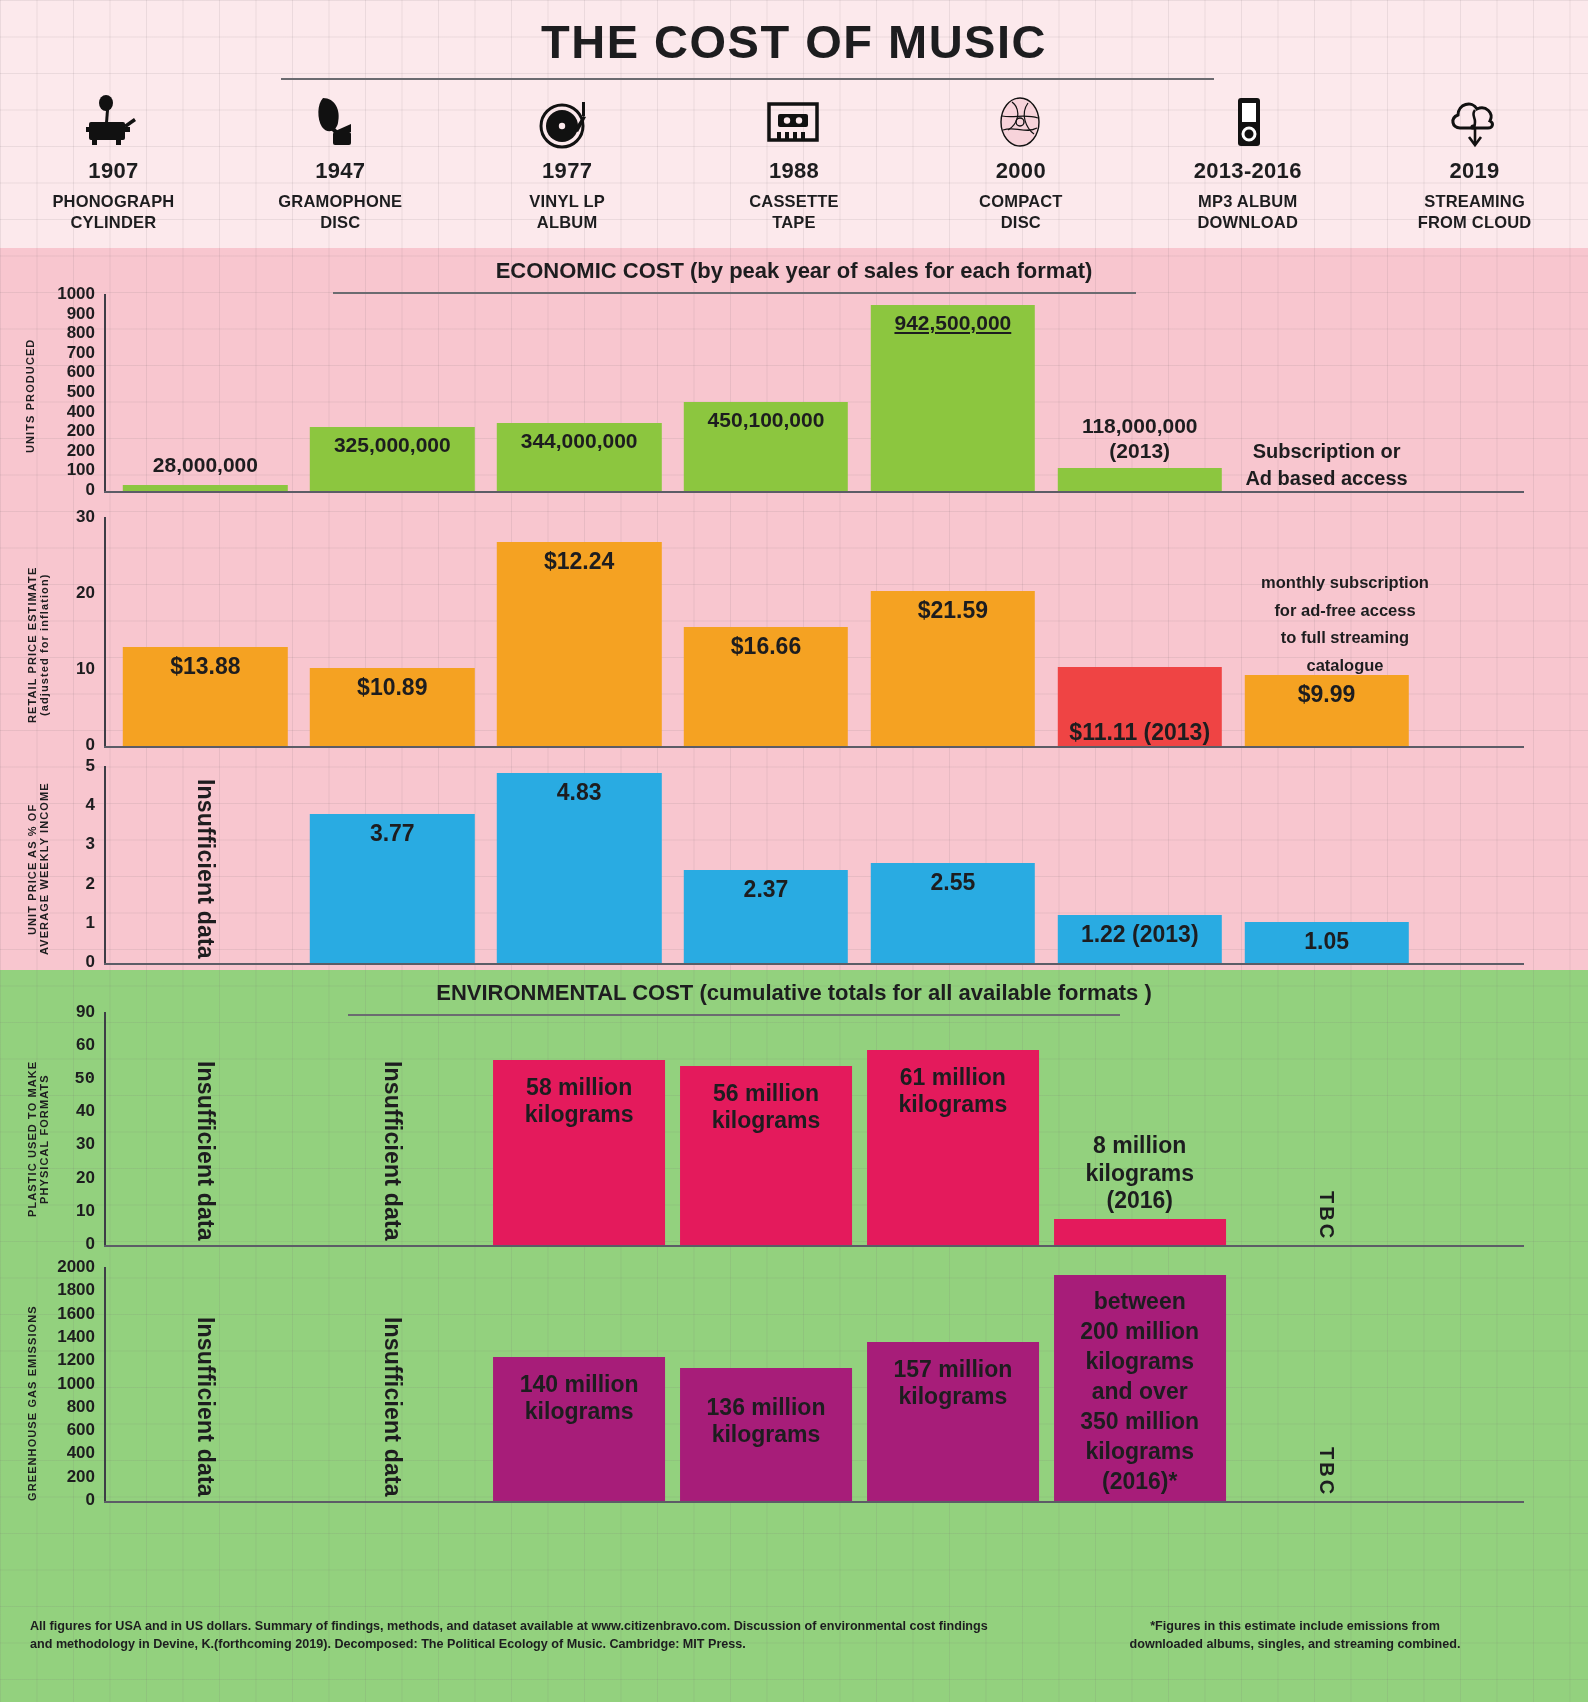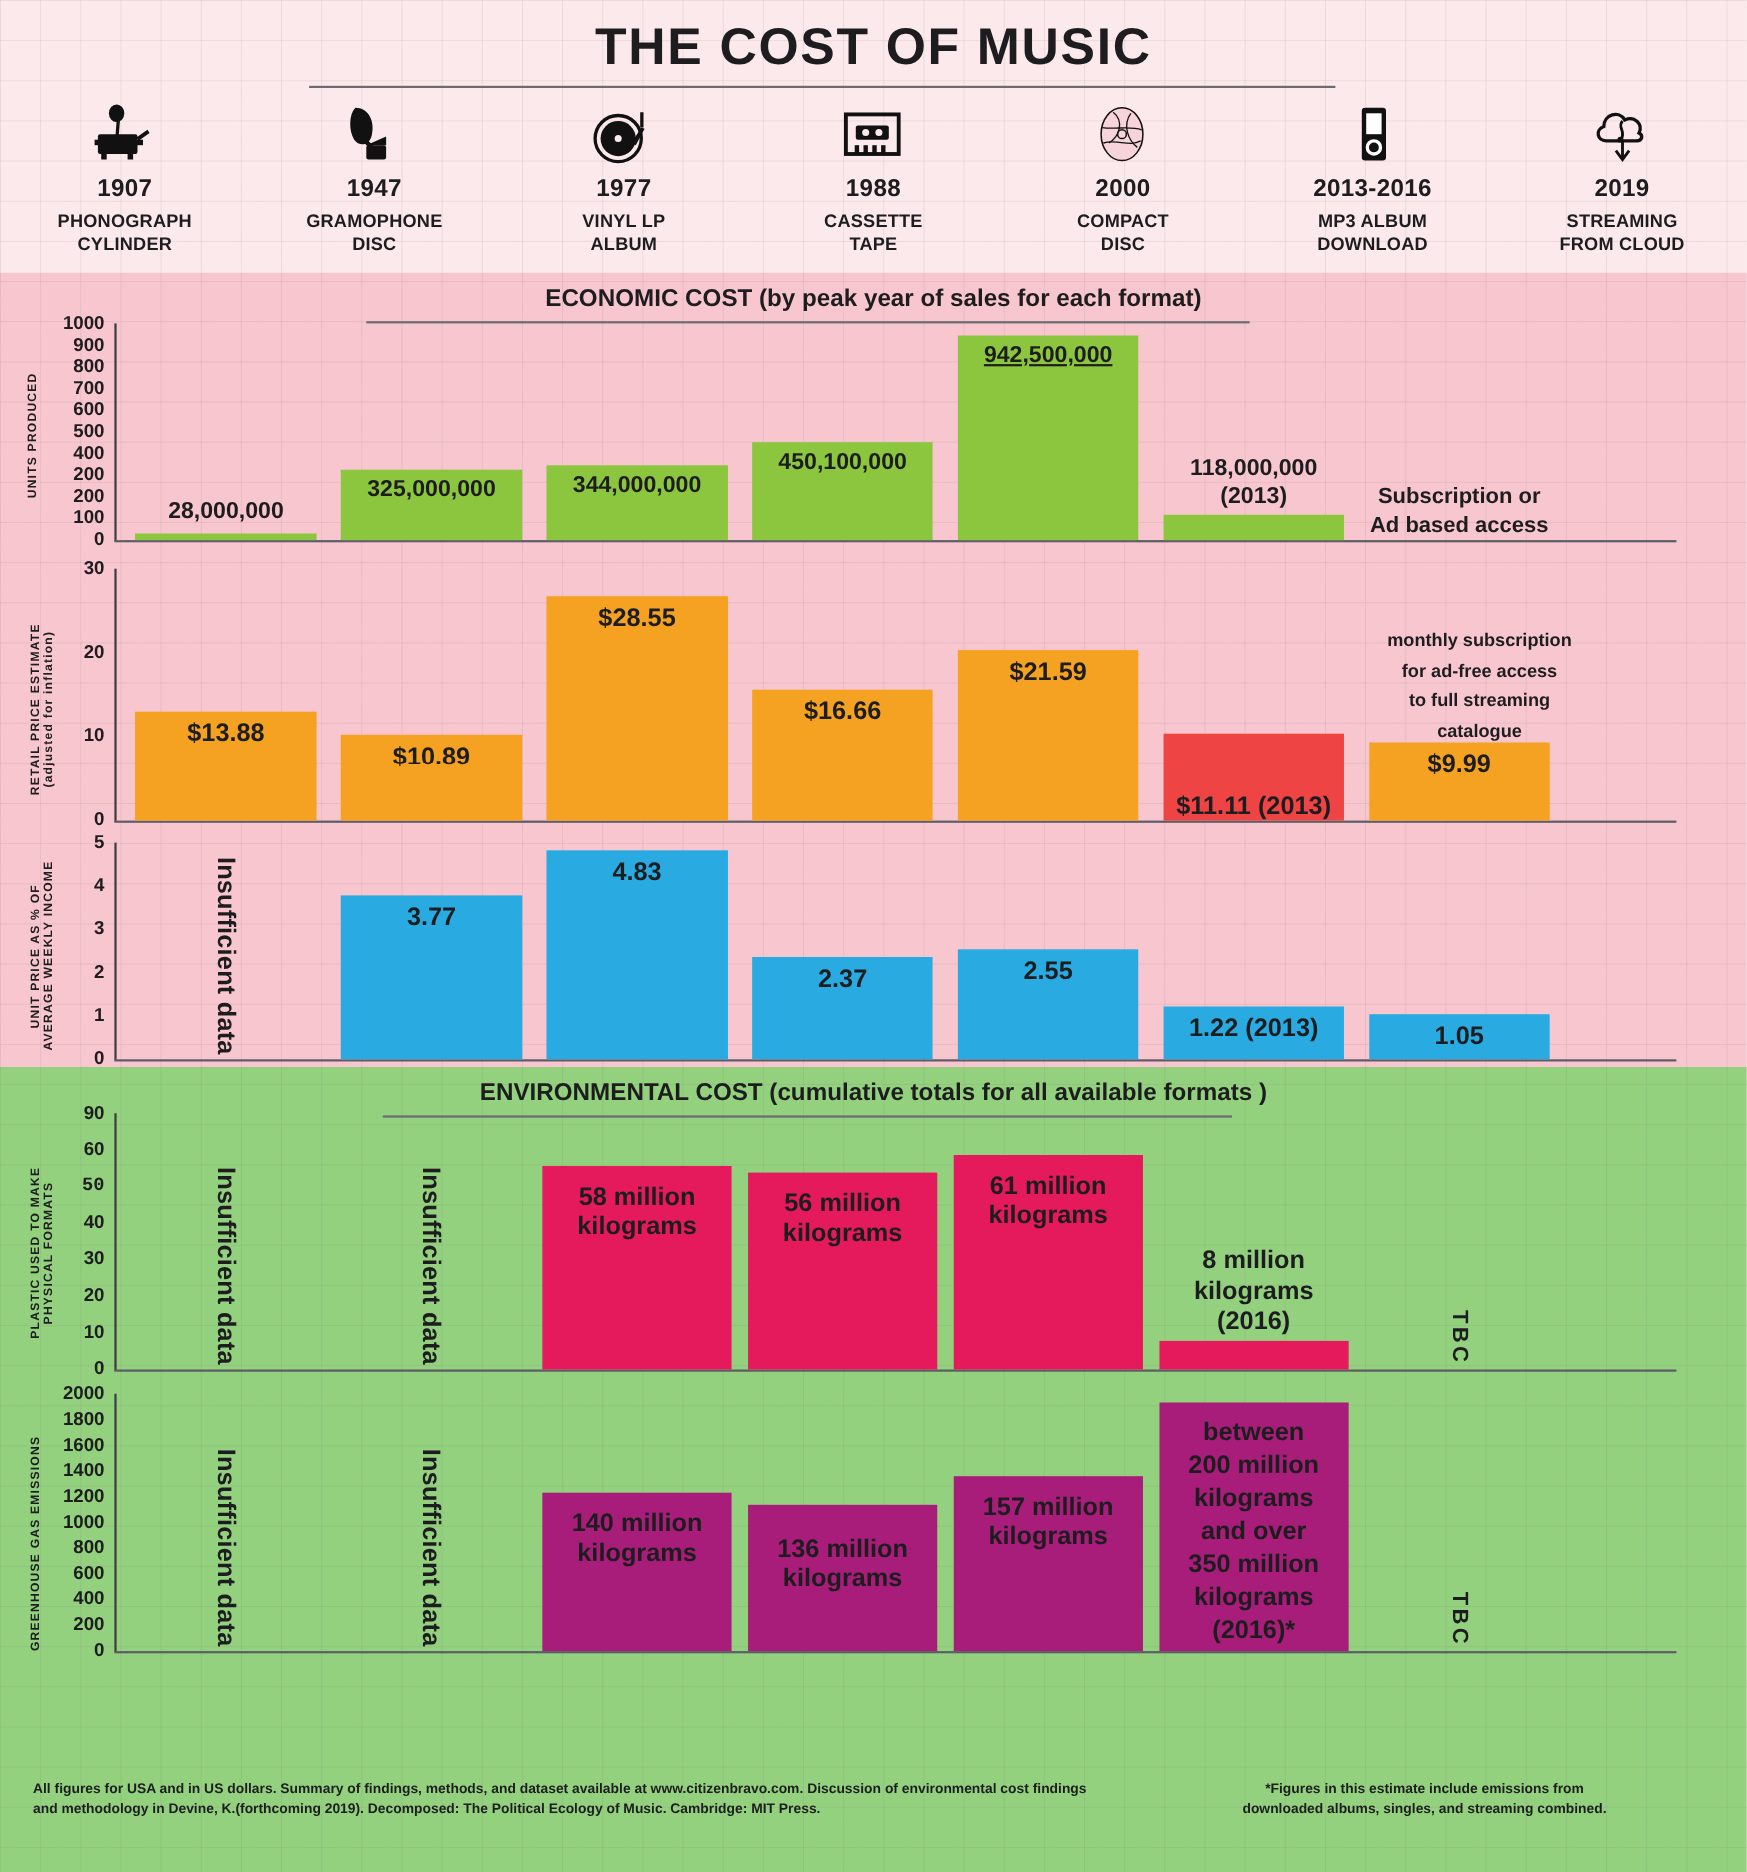--- a/index.html
+++ b/index.html
@@ -341,21 +341,21 @@
           <div class="bar-label-in" style="font-size:23px;">$13.88</div>
         </div>
       </div>
       <div class="col">
         <div class="bar" style="background:#f5a222; width:88%; height:34.0%;">
           <div class="bar-label-in" style="font-size:23px;">$10.89</div>
         </div>
       </div>
       <div class="col">
         <div class="bar" style="background:#f5a222; width:88%; height:89.2%;">
-          <div class="bar-label-in" style="font-size:23px;">$28.55</div>
+          <div class="bar-label-in" style="font-size:23px;">$12.24</div>
         </div>
       </div>
       <div class="col">
         <div class="bar" style="background:#f5a222; width:88%; height:52.1%;">
           <div class="bar-label-in" style="font-size:23px;">$16.66</div>
         </div>
       </div>
       <div class="col">
         <div class="bar" style="background:#f5a222; width:88%; height:67.5%;">
           <div class="bar-label-in" style="font-size:23px;">$21.59</div>

